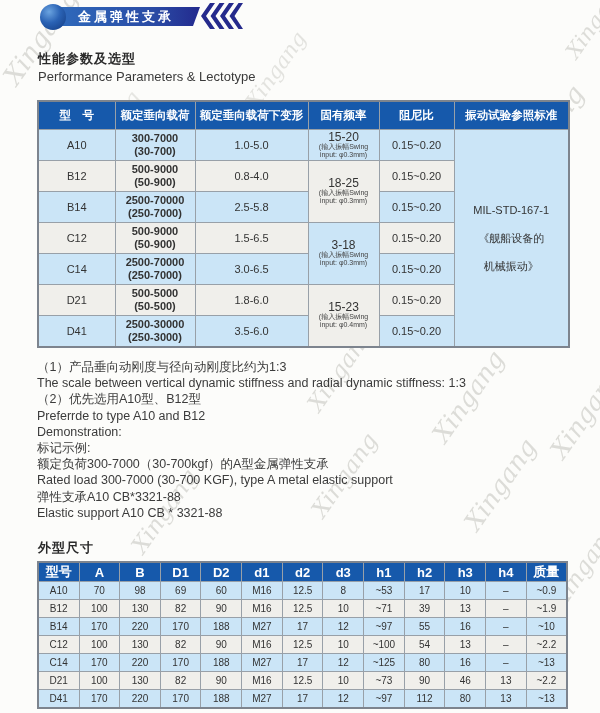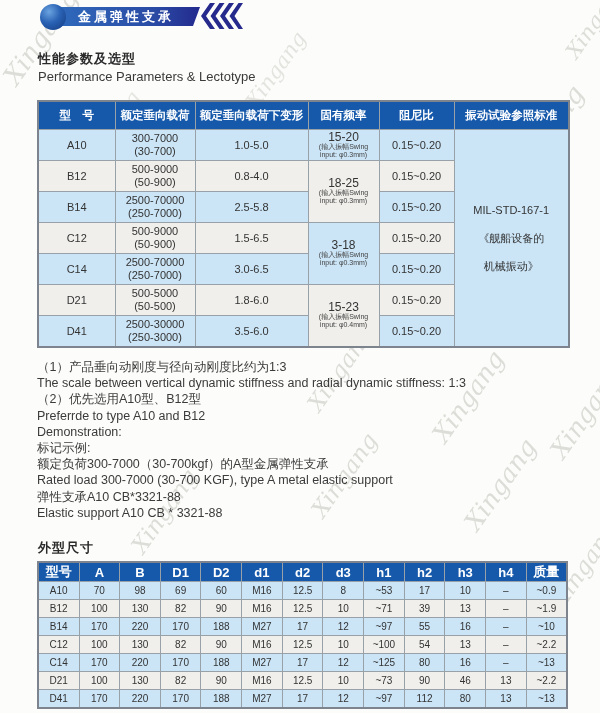--- a/index.html
+++ b/index.html
@@ -60,21 +60,21 @@
   th,td{border:1px solid #98a0a8;text-align:center;vertical-align:middle;padding:0;}
   table{border:2px solid #7d848e;}
   th{background:#1659ab;color:#fff;font-weight:bold;}
   .blue{background:#cbe5f7;}
   .gray{background:#f0efeb;}
 
   
   .perf{left:37px;top:100px;width:531px;}
   .perf th{height:27px;font-size:11.5px;}
   .perf td{height:30px;font-size:11px;color:#333;}
-  .perf .load-line{font-size:11px;line-height:13px;}
+  .perf .load-line{font-size:11px;line-height:13px;font-weight:bold;}
   .perf .freq-range{font-size:12px;line-height:11px;}
   .perf .freq-note{font-size:7px;line-height:8px;color:#444;}
   .perf .damp{font-size:11px;}
   .perf .std-line{font-size:11px;line-height:13px;margin:15px 0;}
   .cw1{width:77px}.cw2{width:80px}.cw3{width:113px}.cw4{width:71px}.cw5{width:75px}.cw6{width:115px}
 
   
   .dim{left:37px;top:561px;width:531px;}
   .dim th{height:18px;font-size:13px;}
   .dim td{height:17px;font-size:10px;}

